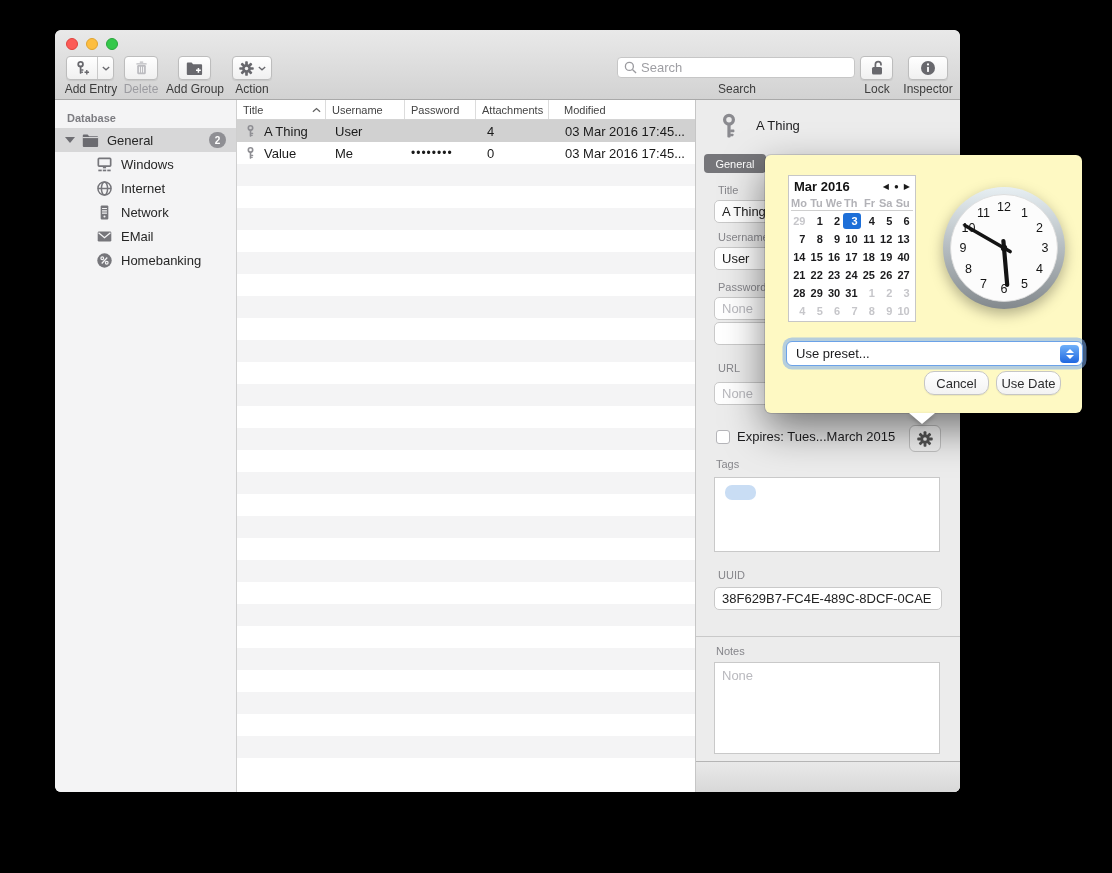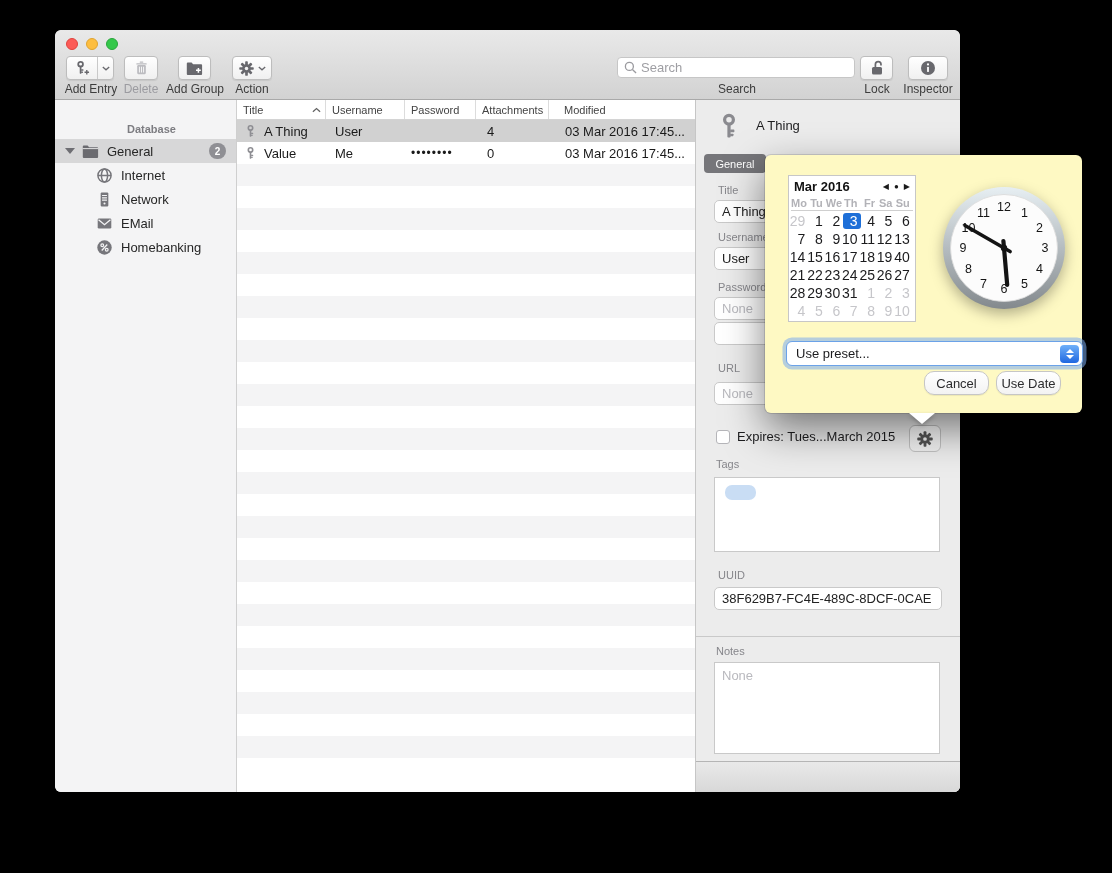--- a/index.html
+++ b/index.html
@@ -34,21 +34,21 @@
   .tb-label.disabled { color:#9b9ba0; }
   .search-field { position:absolute; left:562px; top:27px; width:238px; height:21px; background:#fff;
                   border:1px solid #c6c6c6; border-radius:4px; display:flex; align-items:center; padding:0 6px; }
   .search-field .ic { width:13px; height:13px; color:#9a9a9f; margin-right:4px; }
   .search-field input { border:none; outline:none; flex:1; font-size:13px; color:#333; background:transparent;
                         font-family:"Liberation Sans",sans-serif; }
   .search-field input::placeholder { color:#9e9ea3; }
 
   
   .sidebar { position:absolute; left:0; top:70px; width:182px; height:692px; background:#f4f4f5; border-right:1px solid #cfcfcf; }
-  .side-head { margin:23px 0 4px 12px; font-size:11px; font-weight:bold; color:#7c7c81;text-align:center; }
+  .side-head { margin:12px 0 4px 12px; font-size:11px; font-weight:bold; color:#7c7c81; }
   .side-row { position:relative; height:24px; display:flex; align-items:center; font-size:13px; color:#262626; }
   .side-row.selected { background:#d7d7d8; }
   .disclosure { width:0; height:0; border-left:5px solid transparent; border-right:5px solid transparent;
                 border-top:6px solid #6e6e73; margin-left:10px; margin-right:7px; }
   .side-ic { width:17px; height:17px; color:#76767b; margin-right:8px; flex:none; }
   .side-row.child { padding-left:41px; }
   .side-label { white-space:nowrap; }
   .badge { position:absolute; right:10px; top:4px; width:17px; height:16px; border-radius:8px; background:#8f8f94;
            color:#fff; font-size:10px; font-weight:bold; display:flex; align-items:center; justify-content:center; }
 
@@ -100,21 +100,21 @@
 
   .calendar { position:absolute; left:23px; top:20px; width:128px; height:147px; background:#fff; border:1px solid #c7c7c7; }
   .cal-head { height:21px; display:flex; align-items:center; padding:0 5px; }
   .cal-month { font-size:13px; font-weight:bold; color:#111; flex:1; }
   .cal-nav { display:flex; gap:5px; align-items:center; }
   .cal-nav span { font-size:8px; color:#1a1a1a; cursor:default; }
   .cal-week-head { display:flex; height:14px; border-bottom:1px solid #cfcfcf; margin:0 2px; }
   .cal-wd { width:17.4px; font-size:11px; font-weight:bold; color:#b2b2b7; text-align:right; padding-right:3px; }
   .cal-grid { margin:2px 2px 0 2px; }
   .cal-row { display:flex; height:18px; }
-  .cal-day { width:17.4px; height:16px; font-size:14px; font-weight:400; color:#1b1b1d; display:flex;
+  .cal-day { width:17.4px; height:16px; font-size:11px; font-weight:700; color:#1b1b1d; display:flex;
              align-items:center; justify-content:flex-end; padding-right:3px; border-radius:3px; }
   .cal-day.muted { color:#c6c6ca; }
   .cal-day.selected { background:#1d6fd8; color:#fff; }
 
   .clock-svg { position:absolute; left:177px; top:31px; filter:drop-shadow(0 5px 7px rgba(0,0,0,.3)); }
 
   .preset-select { position:absolute; left:21px; top:186px; width:297px; height:25px; background:#fff;
                    border:1px solid #6ba2e8; border-radius:6px; box-shadow:0 0 0 3.5px rgba(122,172,240,.55);
                    display:flex; align-items:center; padding-left:9px; font-size:13px; color:#1c1c1e; }
   .stepper { position:absolute; right:3px; top:2.5px; width:19px; height:18.5px; border-radius:4px;
@@ -261,20 +261,32 @@
         <span class="ic side-ic" style="color:#6b6b70;">
             <svg viewBox="0 0 17 15">
               <path fill="currentColor" d="M0.8,2.6 a1,1 0 0 1 1,-1 h3.8 l1.5,1.7 h8 a1,1 0 0 1 1,1 v8.8 a1,1 0 0 1 -1,1 H1.8 a1,1 0 0 1 -1,-1 z"></path>
               <line x1="0.8" y1="4.6" x2="16.1" y2="4.6" stroke="#fff" stroke-width="0.8"></line>
             </svg>
           </span>
         <span class="side-label">General</span>
         <span class="badge">2</span>
       </div>
       <div id="sidebar-items">
+          <div class="side-row child">
+            <span class="ic side-ic">
+              <svg viewBox="0 0 16 16" fill="currentColor">
+                <rect x="2.2" y="2.2" width="11.6" height="7.4" rx="0.8" fill="none" stroke="currentColor" stroke-width="1.6"></rect>
+                <rect x="6.5" y="10.2" width="3" height="1.4"></rect>
+                <rect x="2.2" y="12.8" width="3.2" height="1.6"></rect>
+                <rect x="6.4" y="12.8" width="3.2" height="1.6"></rect>
+                <rect x="10.6" y="12.8" width="3.2" height="1.6"></rect>
+              </svg>
+            </span>
+            <span class="side-label">Windows</span>
+          </div>
           <div class="side-row child">
             <span class="ic side-ic">
               <svg viewBox="0 0 16 16" fill="none" stroke="currentColor" stroke-width="1.4">
                 <circle cx="8" cy="8" r="6.2"></circle>
                 <ellipse cx="8" cy="8" rx="2.9" ry="6.2"></ellipse>
                 <line x1="1.8" y1="8" x2="14.2" y2="8"></line>
               </svg>
             </span>
             <span class="side-label">Internet</span>
           </div>

